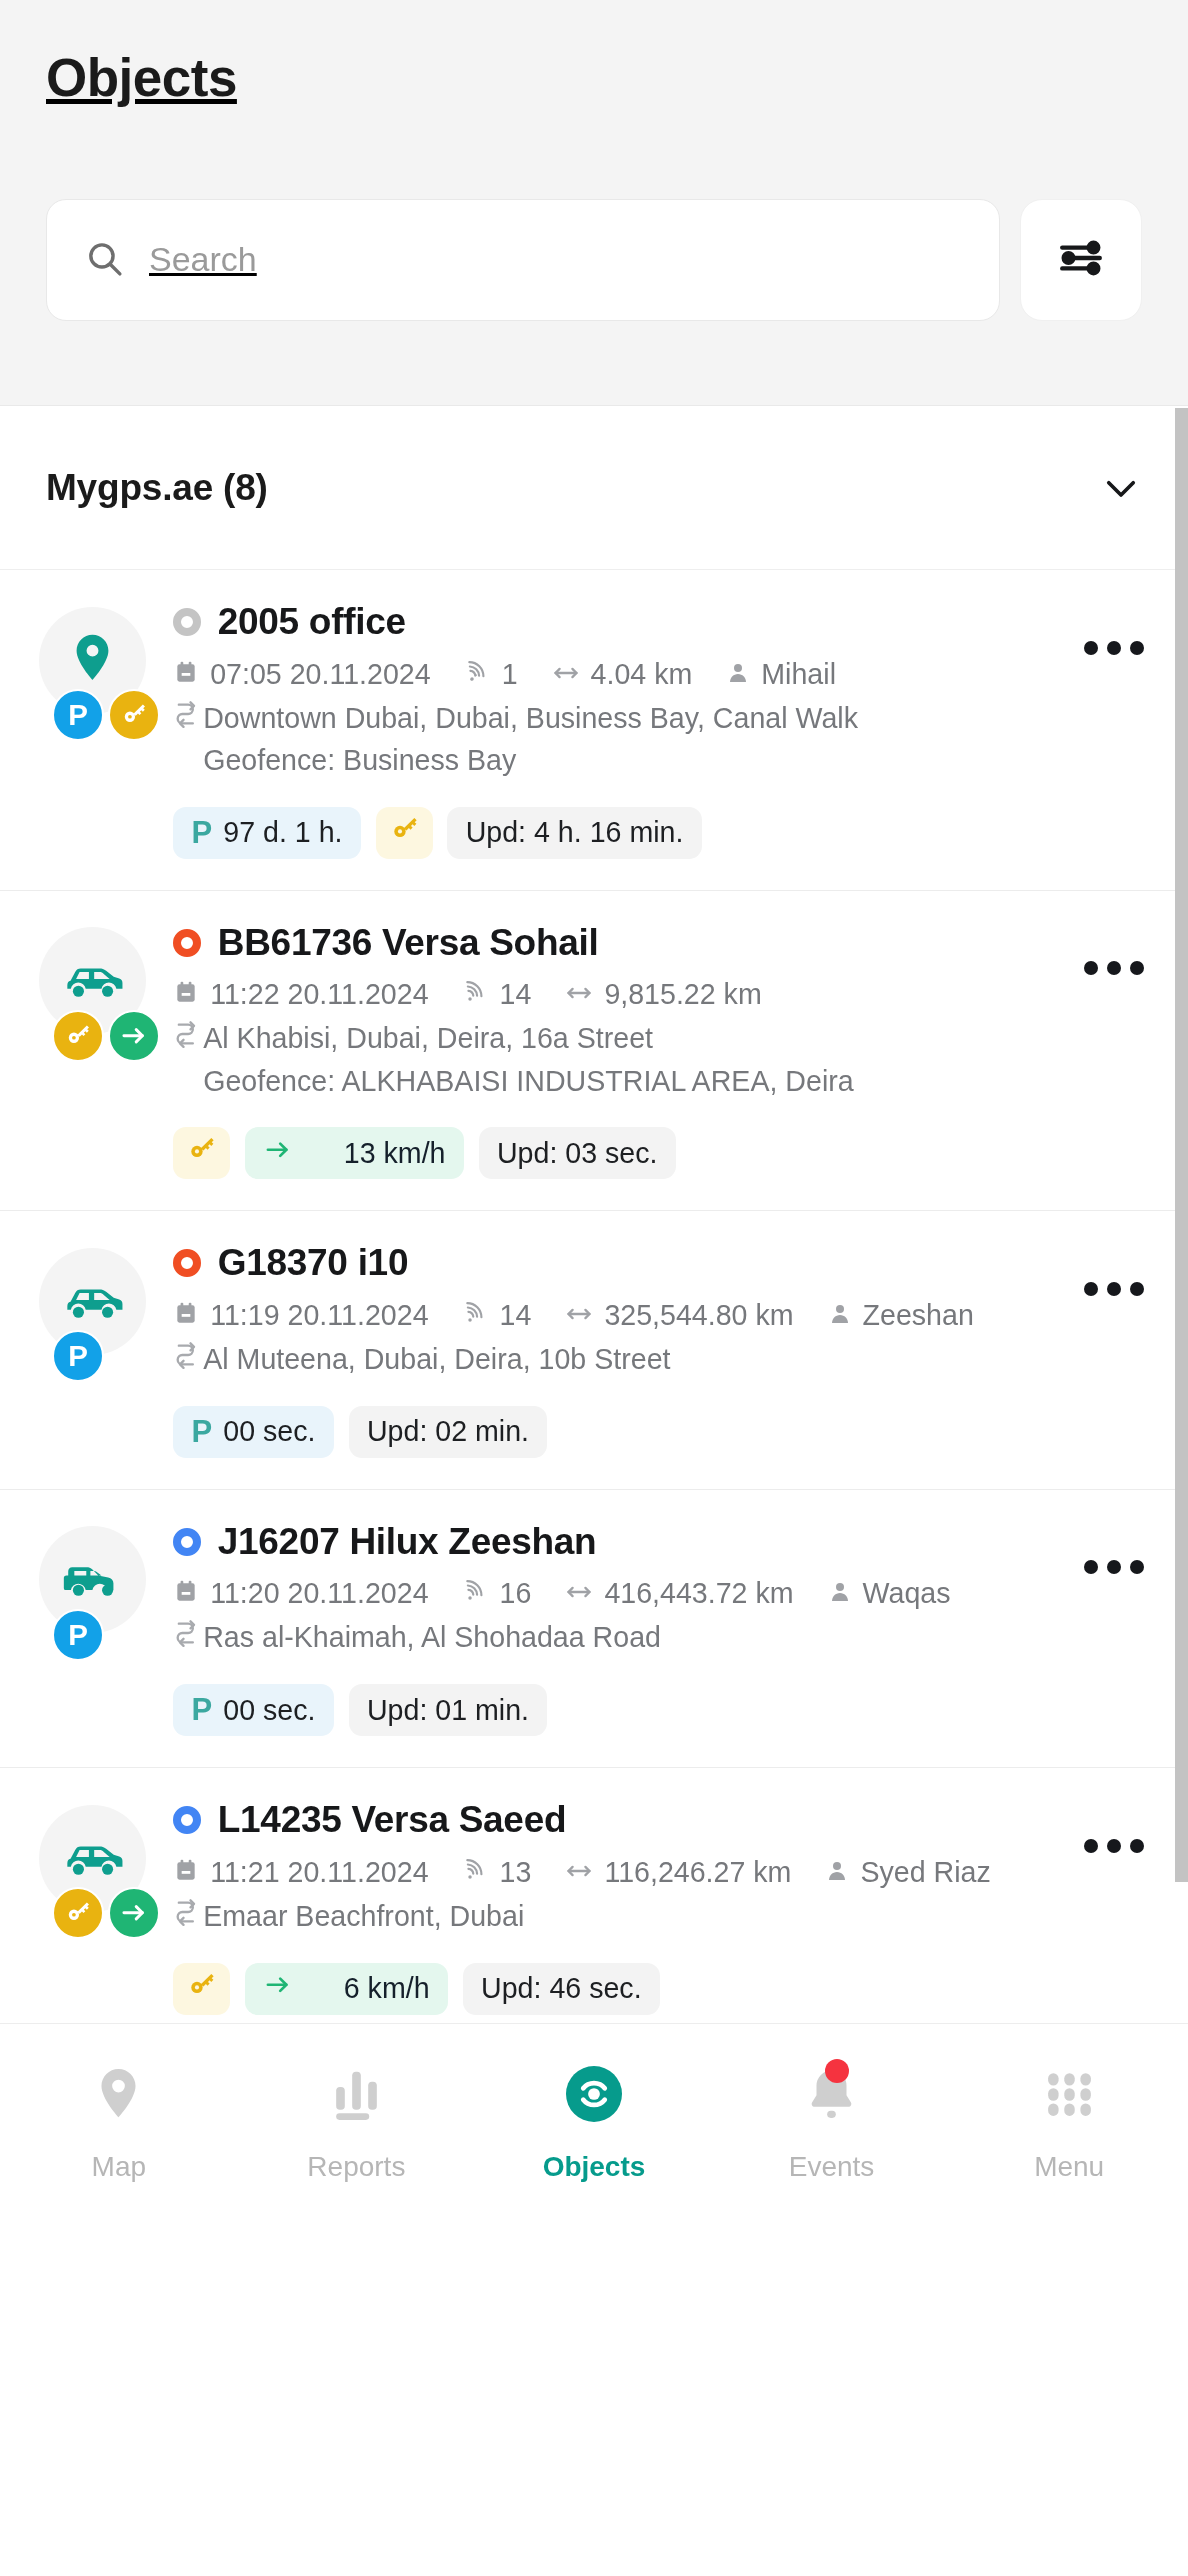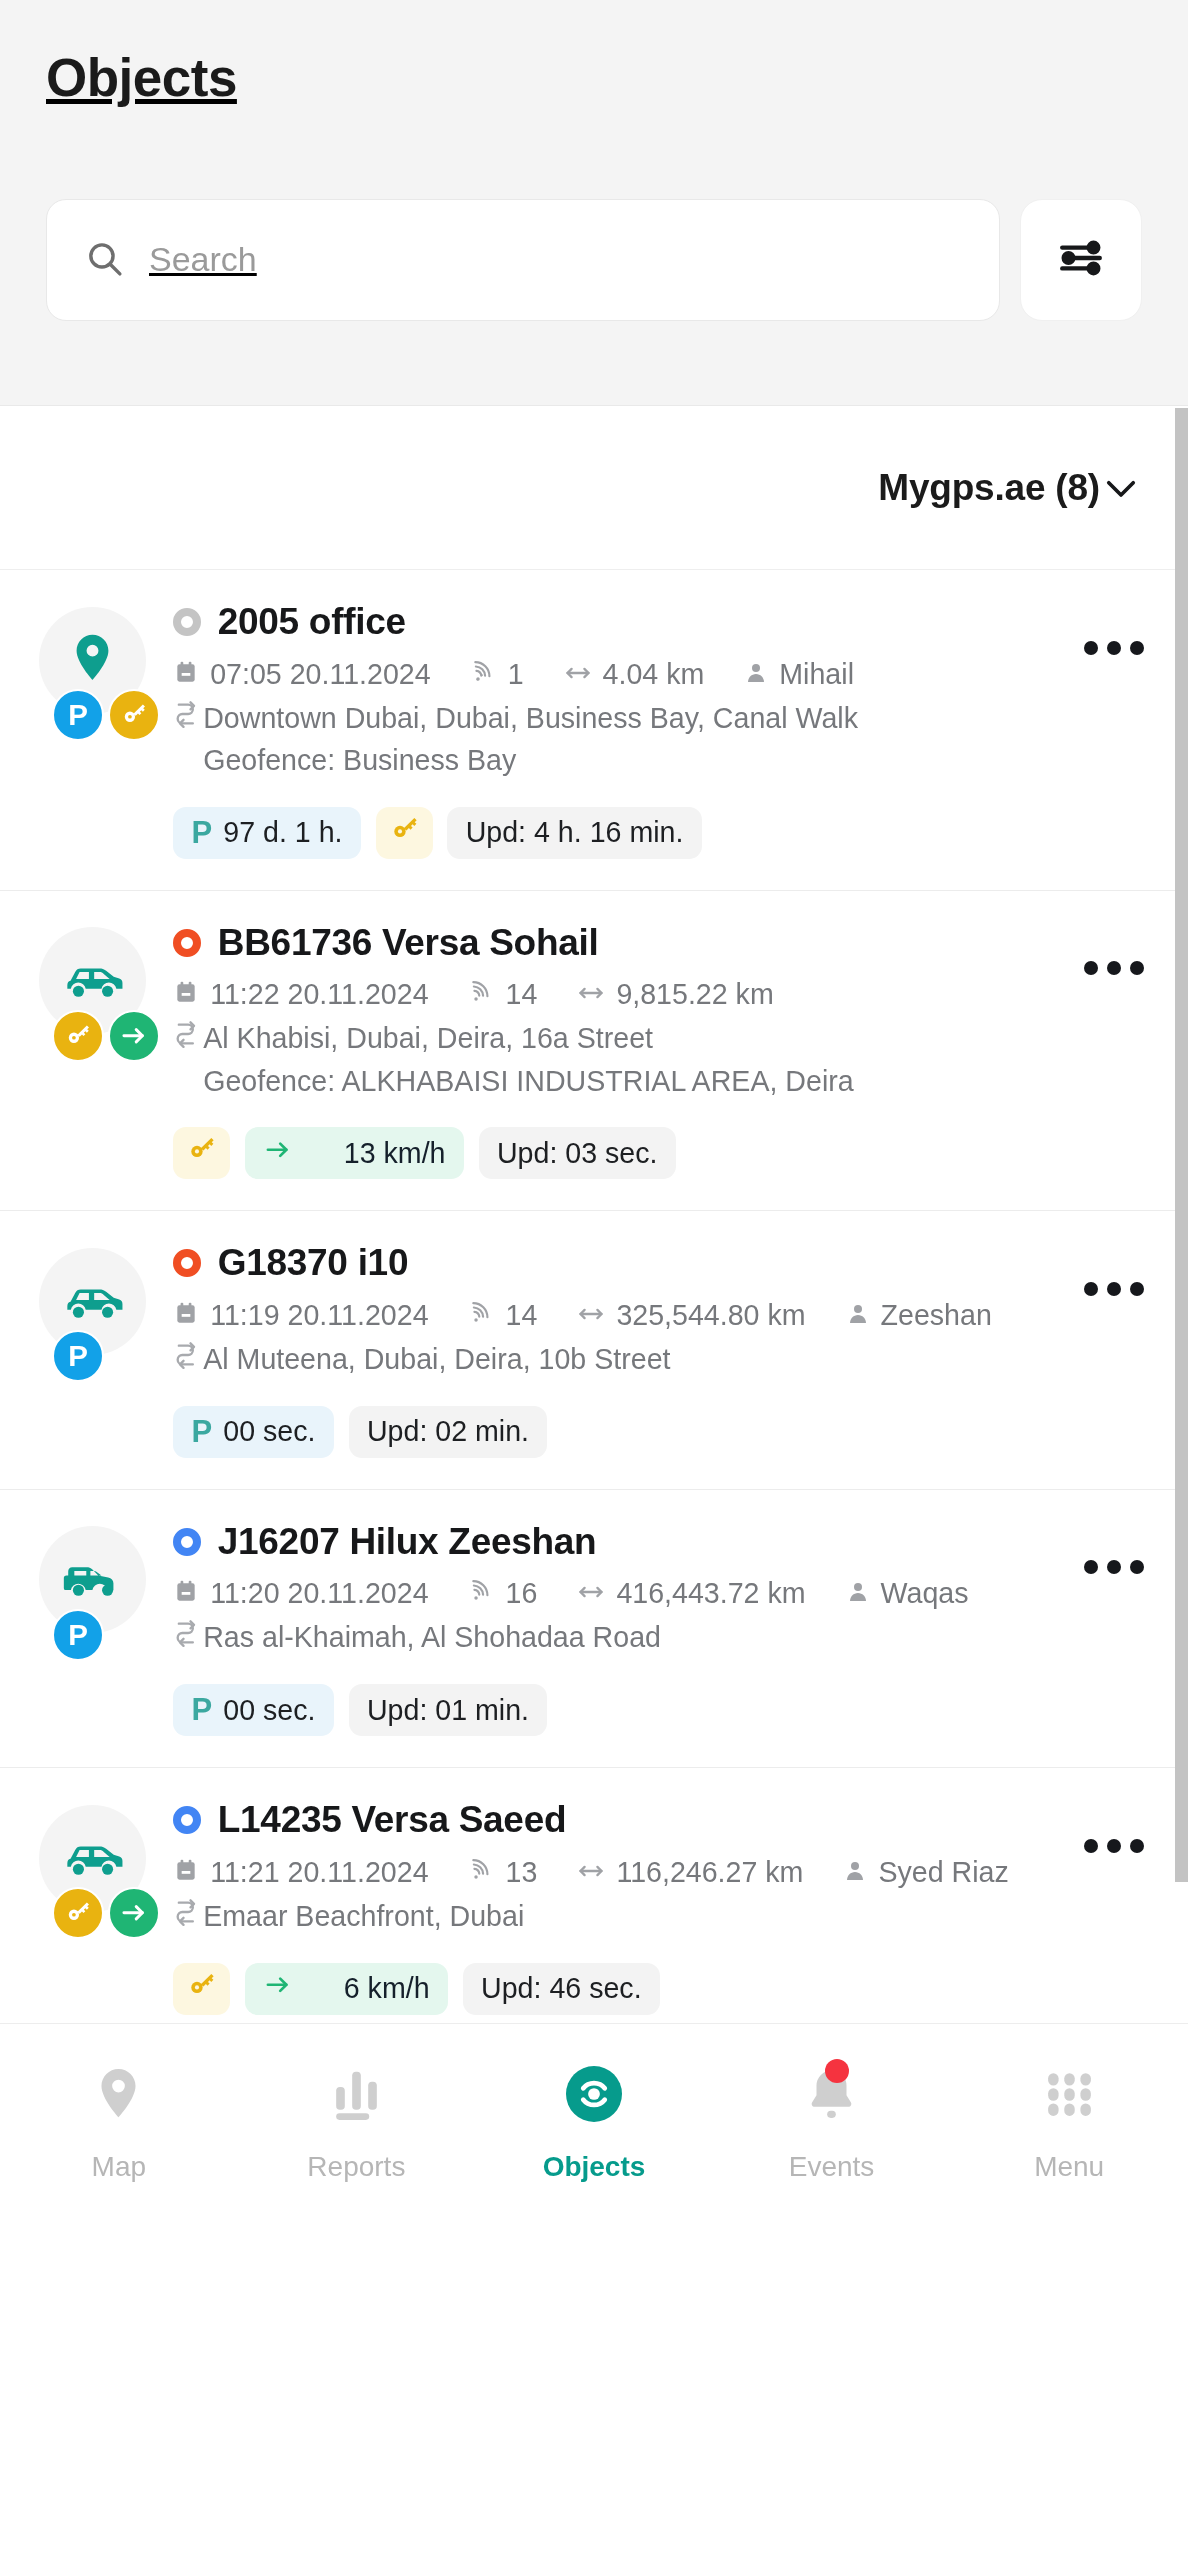--- a/index.html
+++ b/index.html
@@ -59,21 +59,21 @@
   .scrollbar-track {
     position:absolute; top:0; right:0; width:13px; bottom:0;
     background:transparent;
   }
   .scrollbar-thumb {
     position:absolute; top:1.8px; right:0; width:13px; height:1474px;
     background:#c3c3c3; border-radius:0;
   }
 
   .group-header {
-    height:164px; display:flex; align-items:center; justify-content:flex-end;
+    height:164px; display:flex; align-items:center; justify-content:space-between;
     padding: 0 46px 0 46px;
     border-bottom:0.9px solid #eeeeee;
     background:#ffffff;
     cursor:pointer;
   }
   .group-title { font-size:37px; font-weight:700; color:#1b1b1b; letter-spacing:-0.2px;}
   .chev { width:42px; height:42px; display:flex; align-items:center; justify-content:center;}
 
   
   .obj-row {
@@ -118,21 +118,21 @@
   .status-red   { border-color:#F04E23; }
   .status-blue  { border-color:#4285F4; }
   .status-gray  { border-color:#c4c4c4; }
   .obj-title {
     font-size:37px; font-weight:700; color:#17181a; letter-spacing:-0.3px;
     white-space:nowrap; overflow:hidden; text-overflow:ellipsis;
   }
 
   .meta-line {
     display:flex; align-items:flex-start; flex-wrap:nowrap;
-    gap:14px; margin-top:3.7px; margin-bottom:9.2px;
+    gap:8px; margin-top:3.7px; margin-bottom:9.2px;
   }
   .meta-item { display:flex; align-items:center; gap:11px; margin-right:26px; }
   .meta-text { font-size:28.6px; color:#76787c; white-space:nowrap; }
 
   .addr-line { display:flex; gap:2px; margin-top:5.5px; }
   .addr-texts { display:flex; flex-direction:column; gap:5.5px; }
   .addr-text { font-size:28.6px; color:#76787c; line-height:1.28; }
 
   .chips { display:flex; align-items:center; gap:14.7px; margin-top:28px; flex-wrap:wrap; }
   .chip {

